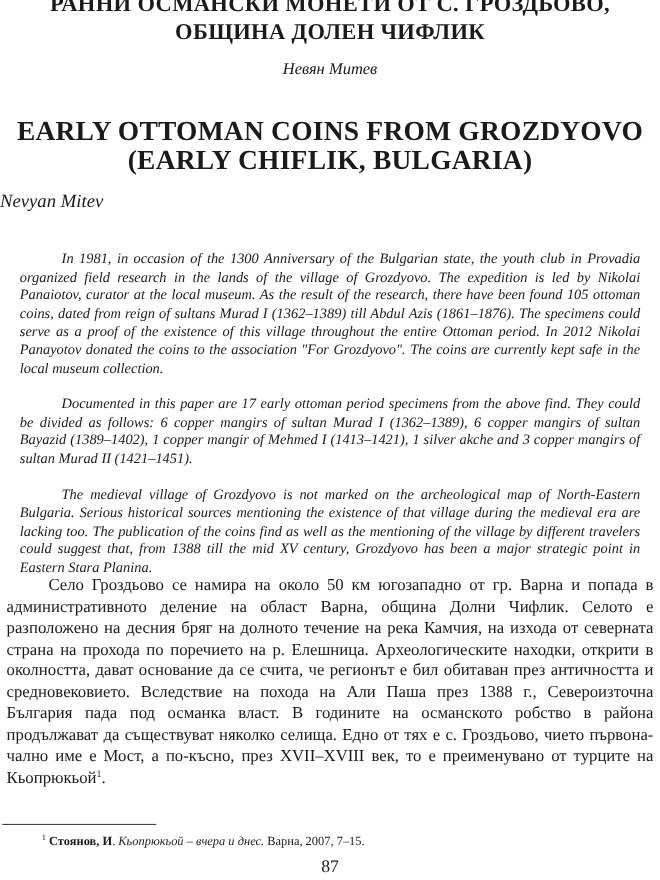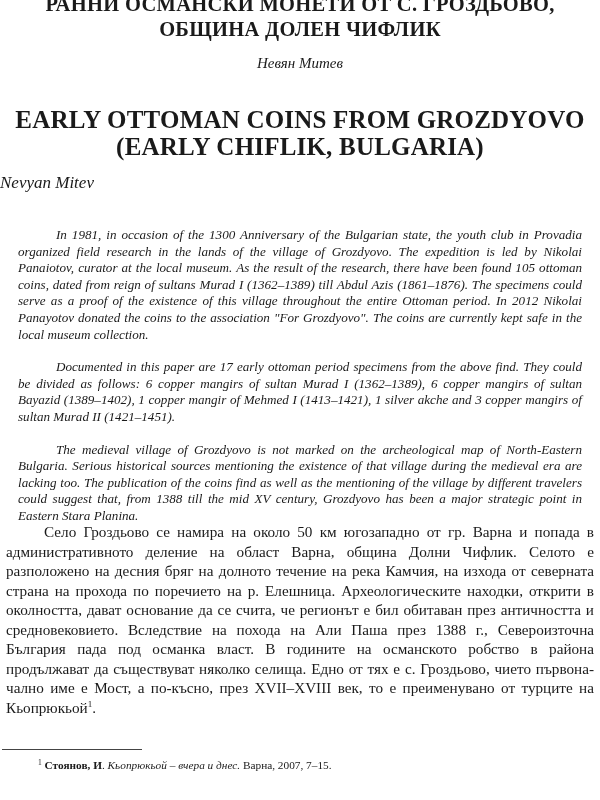--- a/index.html
+++ b/index.html
@@ -79,13 +79,14 @@
   <div class="body-text">
     <p><span>Село Гроздьово се намира на около 50 км югозападно от гр. Варна и по­пада в административното деление на област Варна, община Долни Чифлик. Селото е разположено на десния бряг на долното течение на река Камчия, на изхода от северната страна на прохода по поречието на р. Елешница. Архео­логическите находки, открити в околността, дават основание да се счита, че регионът е бил обитаван през античността и средновековието. Вследствие на похода на Али Паша през 1388 г., Североизточна България пада под ос­манка власт. В годините на османското робство в района продължават да съществуват няколко селища. Едно от тях е с. Гроздьово, чието първона­чално име е Мост, а по-късно, през XVII–XVIII век, то е преименувано от турците на Кьопрюкьой</span><sup>1</sup><span>.</span></p>
   </div>
 
   <div class="fn-rule"></div>
   <div class="footnote">
     <sup>1</sup>
     <span class="fn-author">Стоянов, И</span><span>. </span><span class="fn-title">Кьопрюкьой – вчера и днес.</span><span> Варна, 2007, 7–15.</span>
   </div>
 
+  <div class="page-number">87</div>
 </div>
 
 </body></html>

